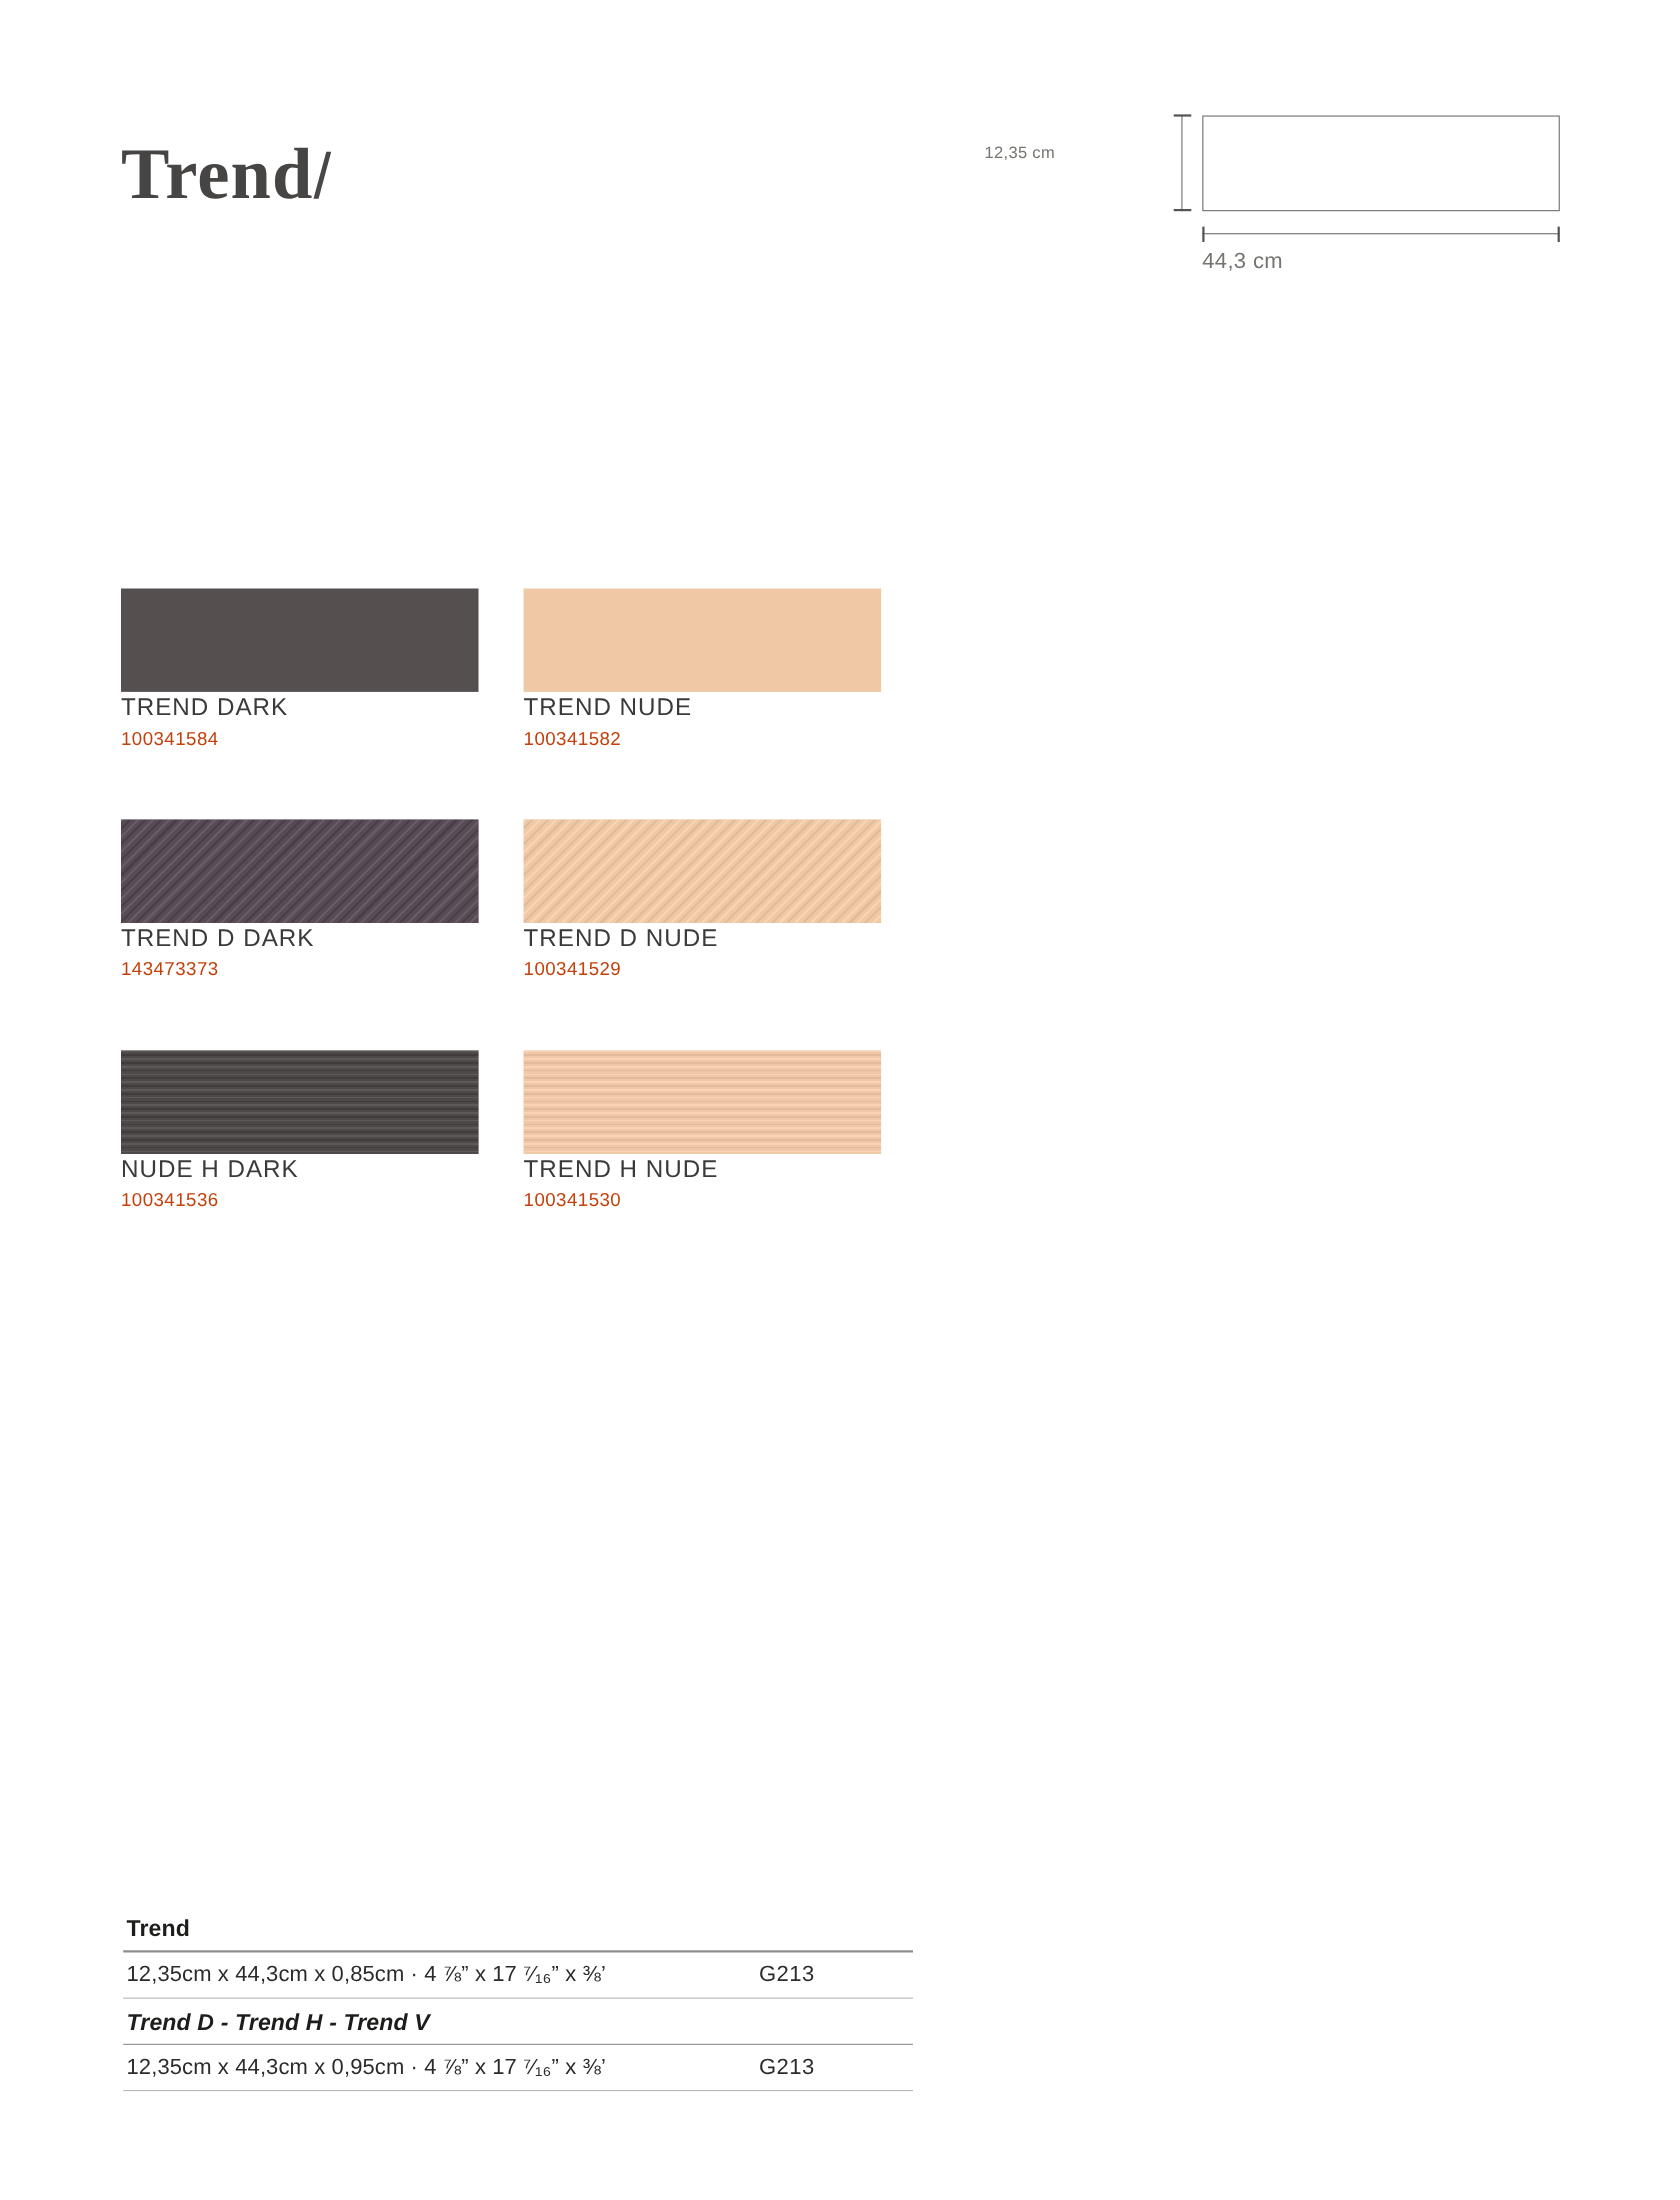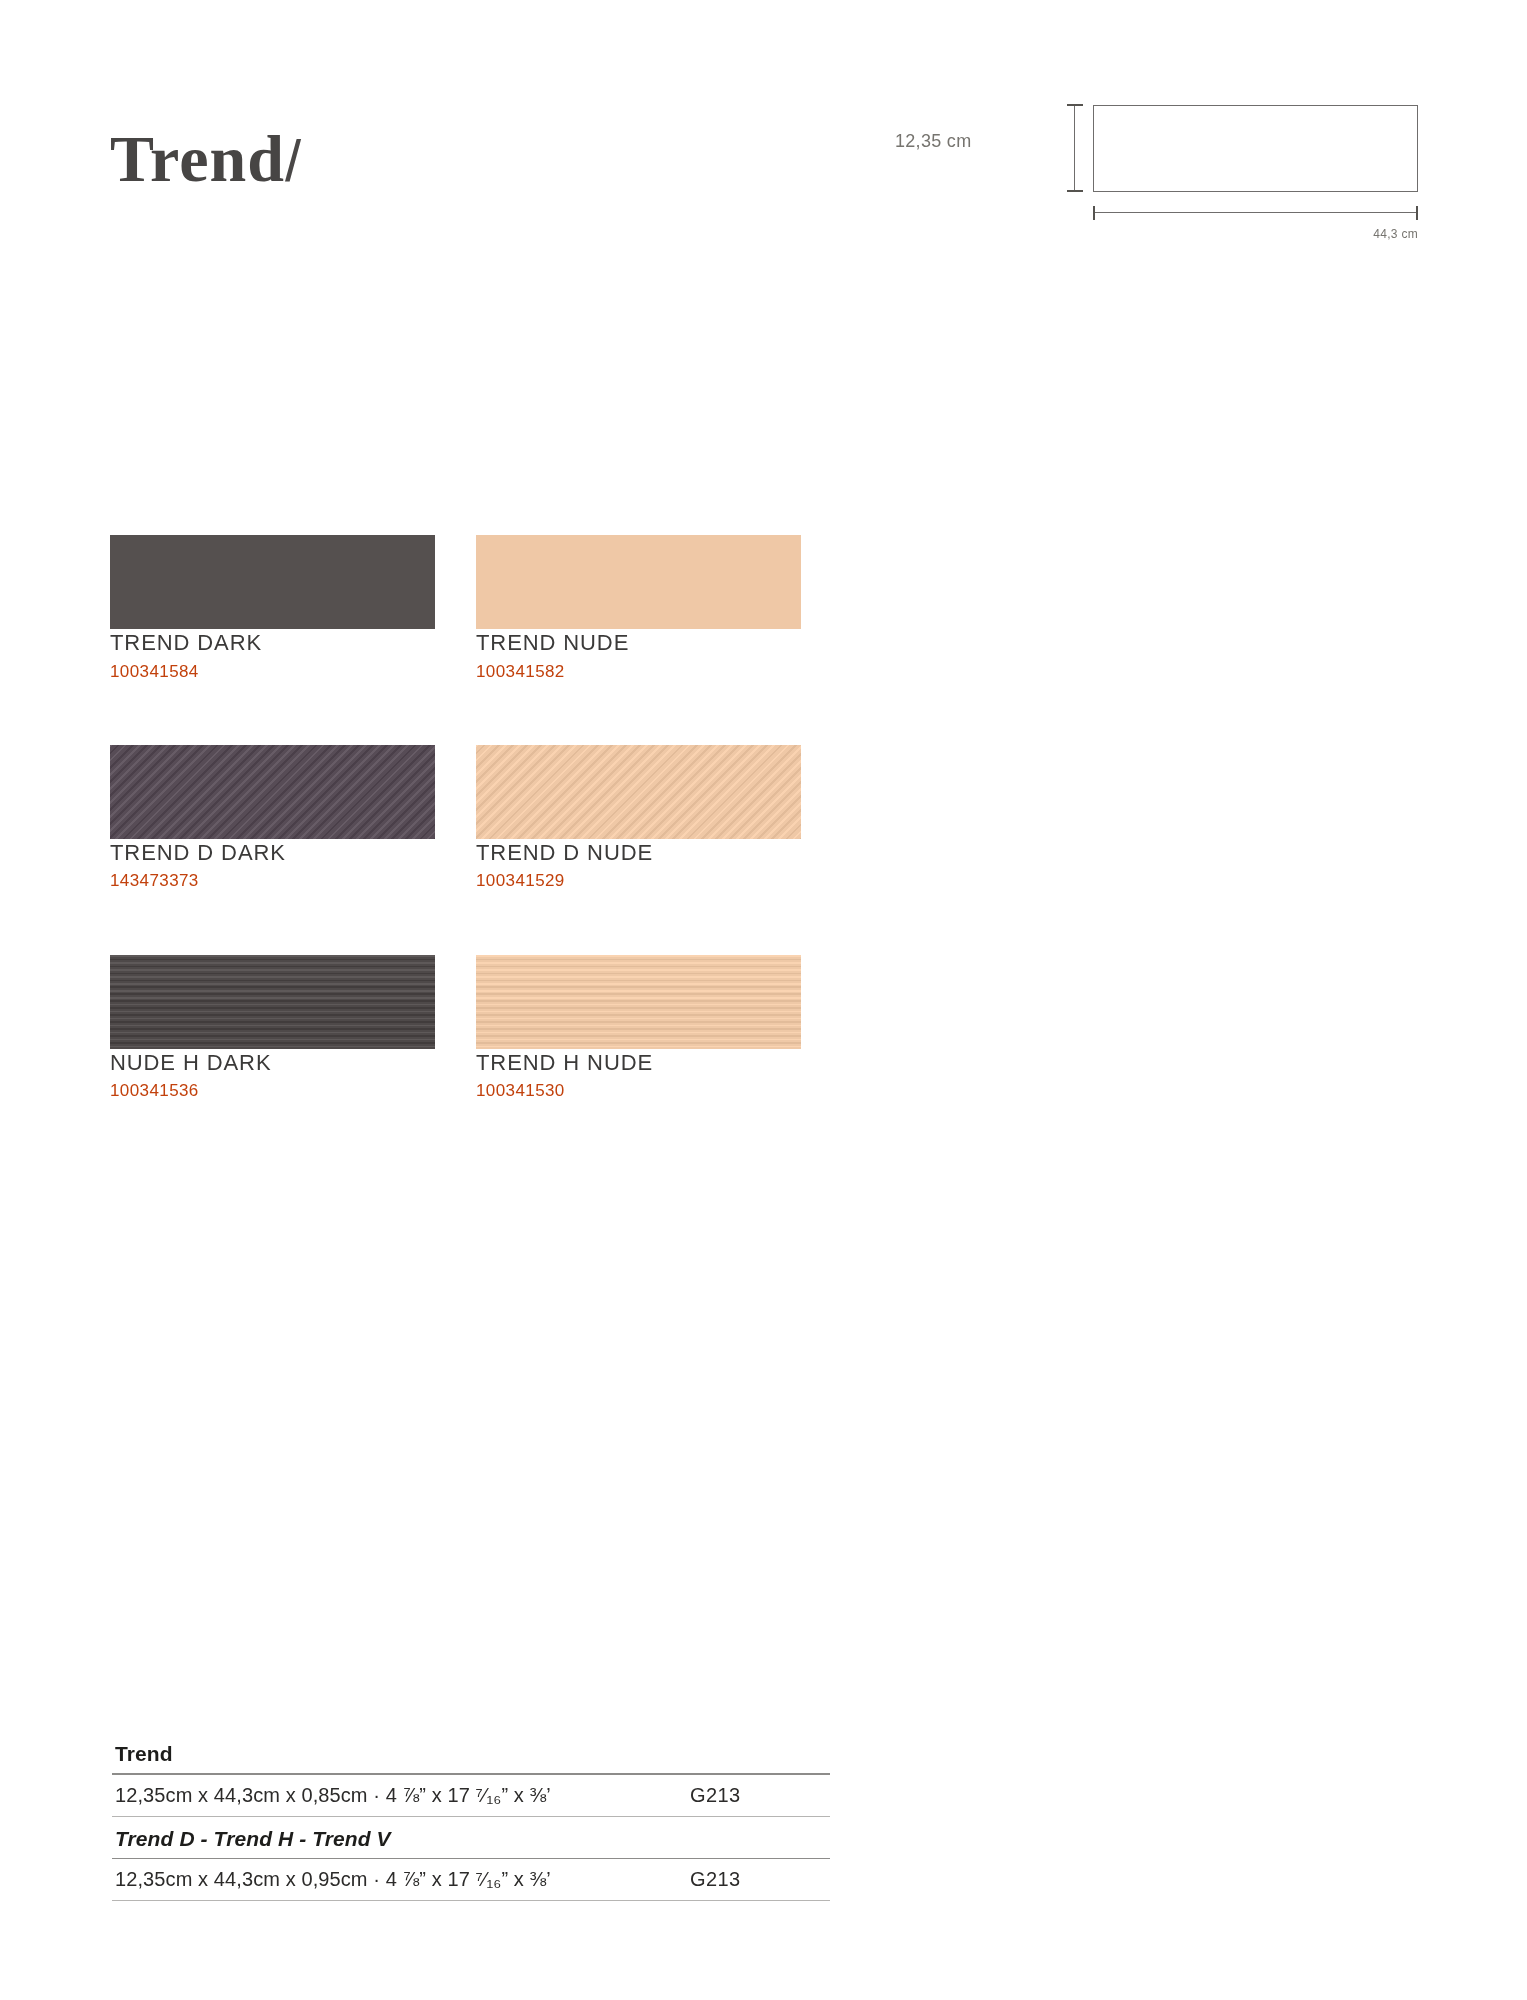--- a/index.html
+++ b/index.html
@@ -68,21 +68,21 @@
     width: 16px;
     height: 2.2px;
     background: #55534f;
   }
   .dim-vtick.top { top: 9px; }
   .dim-vtick.bottom { top: 95px; }
   .dim-vlabel {
     position: absolute;
     left: -65px;
     top: 36px;
-    font-size: 18px;
+    font-size: 15px;
     color: #76746f;
     letter-spacing: 0.3px;
     white-space: nowrap;
   }
   .dim-hline {
     position: absolute;
     left: 133px;
     top: 117px;
     width: 325px;
     height: 1.3px;
@@ -95,22 +95,22 @@
     height: 14px;
     background: #55534f;
   }
   .dim-htick.left { left: 133px; }
   .dim-htick.right { left: 456px; }
   .dim-hlabel {
     position: absolute;
     left: 133px;
     top: 132px;
     width: 325px;
-    text-align: right;
-    font-size: 12px;
+    text-align: left;
+    font-size: 20px;
     color: #76746f;
     letter-spacing: 0.3px;
   }
 
   
   .swatch-grid {
     position: absolute;
     left: 110px;
     top: 535px;
     width: 700px;

